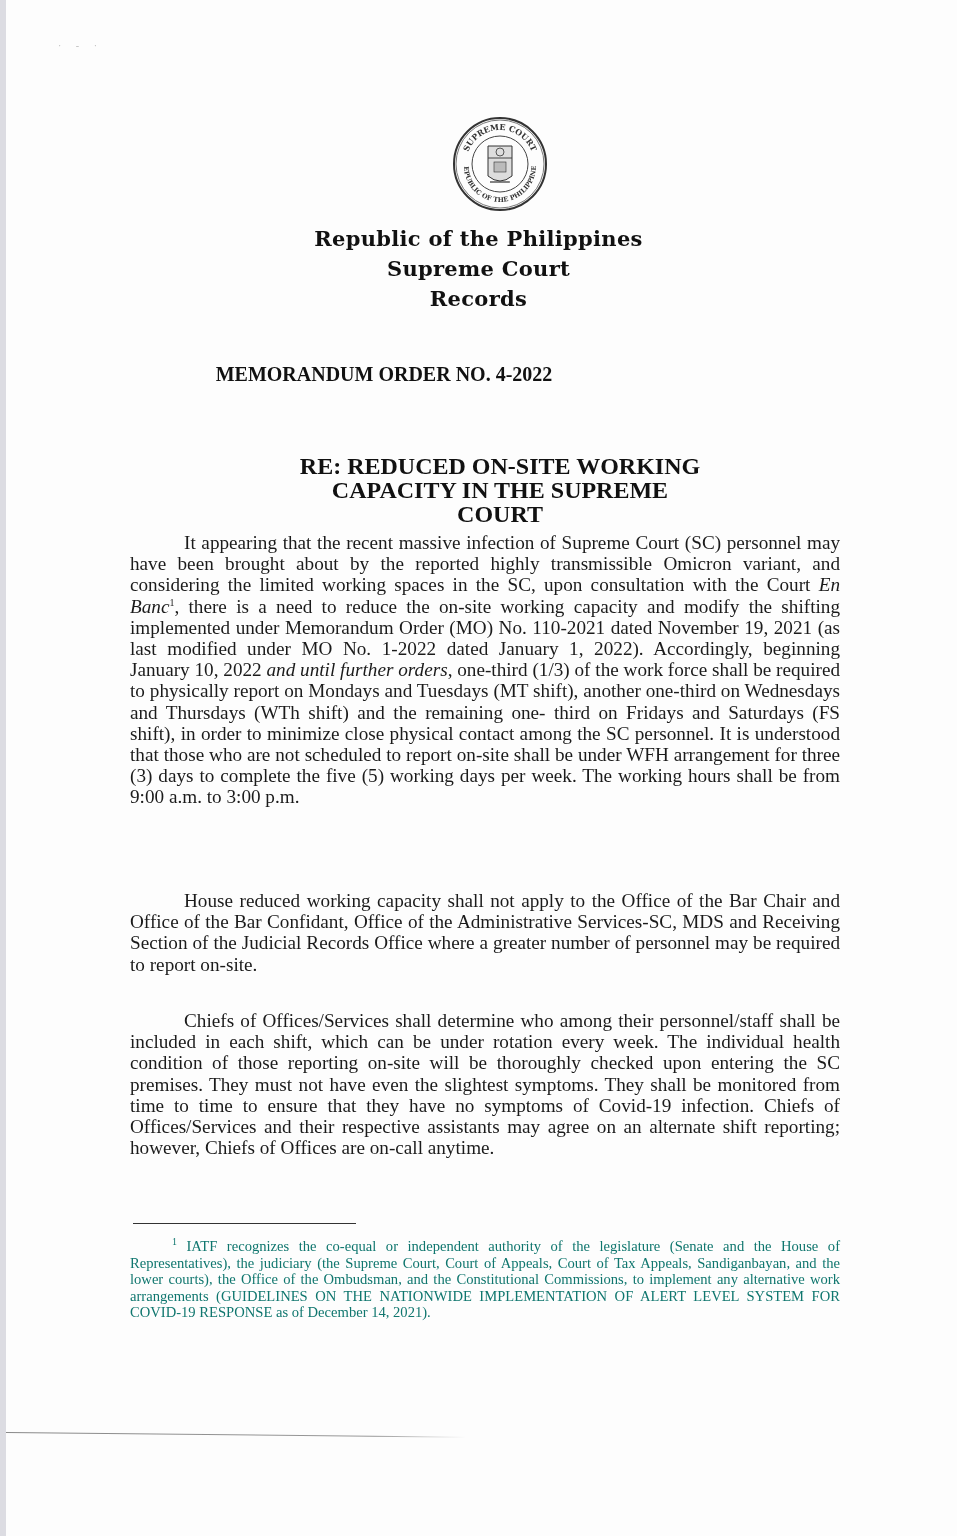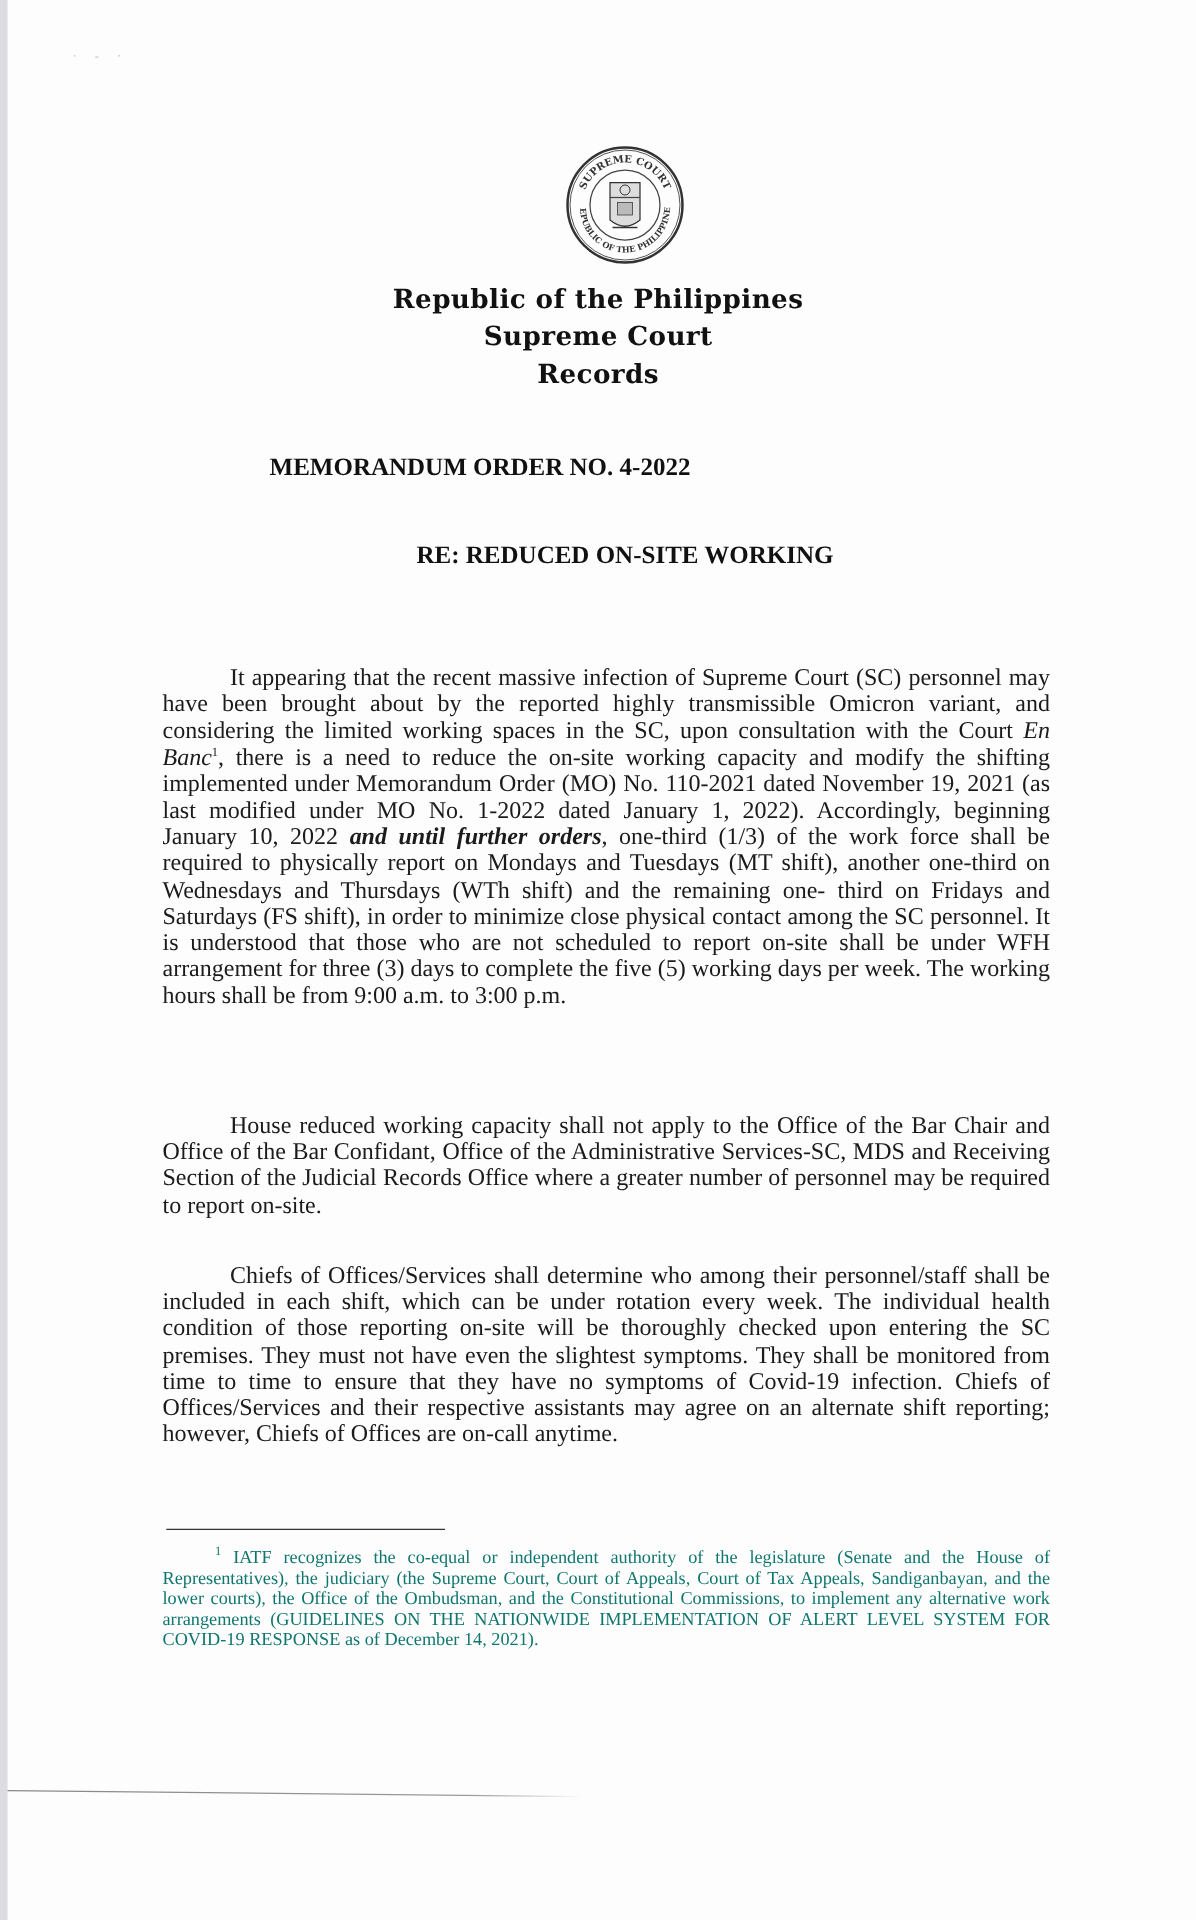--- a/index.html
+++ b/index.html
@@ -13,29 +13,29 @@
   .gothic {
     position: absolute; left: 0; width: 957px; text-align: center;
     font-family: "DejaVu Serif", serif; font-weight: bold; font-size: 21px; color: #111;
     letter-spacing: 0.3px;
   }
   .memo-title {
     position: absolute; left: 0; width: 768px; top: 363px; text-align: center;
     font-family: "Liberation Serif", serif; font-weight: bold; font-size: 20px; color: #111;
   }
   .re-title {
-    position: absolute; left: 290px; width: 420px; top: 432px; text-align: center;
-    font-family: "Liberation Serif", serif; font-weight: bold; font-size: 20px; line-height: 24px; color: #111;
+    position: absolute; left: 290px; width: 420px; top: 454px; text-align: center;
+    font-family: "Liberation Serif", serif; font-weight: bold; font-size: 24px; line-height: 24px; color: #111;
   }
   .para {
     position: absolute; left: 130px; width: 710px;
     font-size: 19.2px; line-height: 21.2px; text-align: justify; text-indent: 54px; color: #1b1b1b;
   }
   .para em { font-style: italic; }
-  .para b { font-weight: bold; font-style: italic; }
+  .para b { font-weight: normal; font-style: italic; }
   sup { font-size: 10px; line-height: 0; }
   .fn-rule { position: absolute; left: 133px; top: 1223px; width: 223px; height: 1px; background: #333; }
   .footnote {
     position: absolute; left: 130px; width: 710px; top: 1238px;
     font-size: 14.6px; line-height: 16.6px; text-align: justify; text-indent: 42px; color: #0f766e;
   }
   .bottom-line {
     position: absolute; left: 6px; top: 1432px; width: 460px; height: 1px;
     background: linear-gradient(90deg, #888 0%, #999 80%, rgba(200,200,200,0) 100%);
     transform: rotate(0.6deg); transform-origin: left;
@@ -69,20 +69,21 @@
 </svg>
 
 <div class="gothic" style="top:226px">Republic of the Philippines</div>
 <div class="gothic" style="top:256px">Supreme Court</div>
 <div class="gothic" style="top:286px">Records</div>
 
 <div class="memo-title">MEMORANDUM ORDER NO. 4-2022</div>
 
 <div class="re-title">
   <div>RE:  REDUCED ON-SITE WORKING</div>
+  <div>CAPACITY IN THE SUPREME COURT</div>
 </div>
 
 <div class="para" style="top:532px">
   <span>It appearing that the recent massive infection of Supreme Court (SC) personnel may have been brought about by the reported highly transmissible Omicron variant, and considering the limited working spaces in the SC, upon consultation with the Court </span><em>En Banc</em><sup>1</sup><span>, there is a need to reduce the on-site working capacity and modify the shifting implemented under Memorandum Order (MO) No. 110-2021 dated November 19, 2021 (as last modified under MO No. 1-2022 dated January 1, 2022). Accordingly, beginning January 10, 2022 </span><b>and until further orders</b><span>, one-third (1/3) of the work force shall be required to physically report on Mondays and Tuesdays (MT shift), another one-third on Wednesdays and Thursdays (WTh shift) and the remaining one- third on Fridays and Saturdays (FS shift), in order to minimize close physical contact among the SC personnel. It is understood that those who are not scheduled to report on-site shall be under WFH arrangement for three (3) days to complete the five (5) working days per week. The working hours shall be from 9:00 a.m. to 3:00 p.m.</span>
 </div>
 
 <div class="para" style="top:890px">House reduced working capacity shall not apply to the Office of the Bar Chair and Office of the Bar Confidant, Office of the Administrative Services-SC, MDS and Receiving Section of the Judicial Records Office where a greater number of personnel may be required to report on-site.</div>
 
 <div class="para" style="top:1010px">Chiefs of Offices/Services shall determine who among their personnel/staff shall be included in each shift, which can be under rotation every week.  The individual health condition of those reporting on-site will be thoroughly checked upon entering the SC premises.  They must not have even the slightest symptoms. They shall be monitored from time to time to ensure that they have no symptoms of Covid-19 infection. Chiefs of Offices/Services and their respective assistants may agree on an alternate shift reporting; however, Chiefs of Offices are on-call anytime.</div>
 

